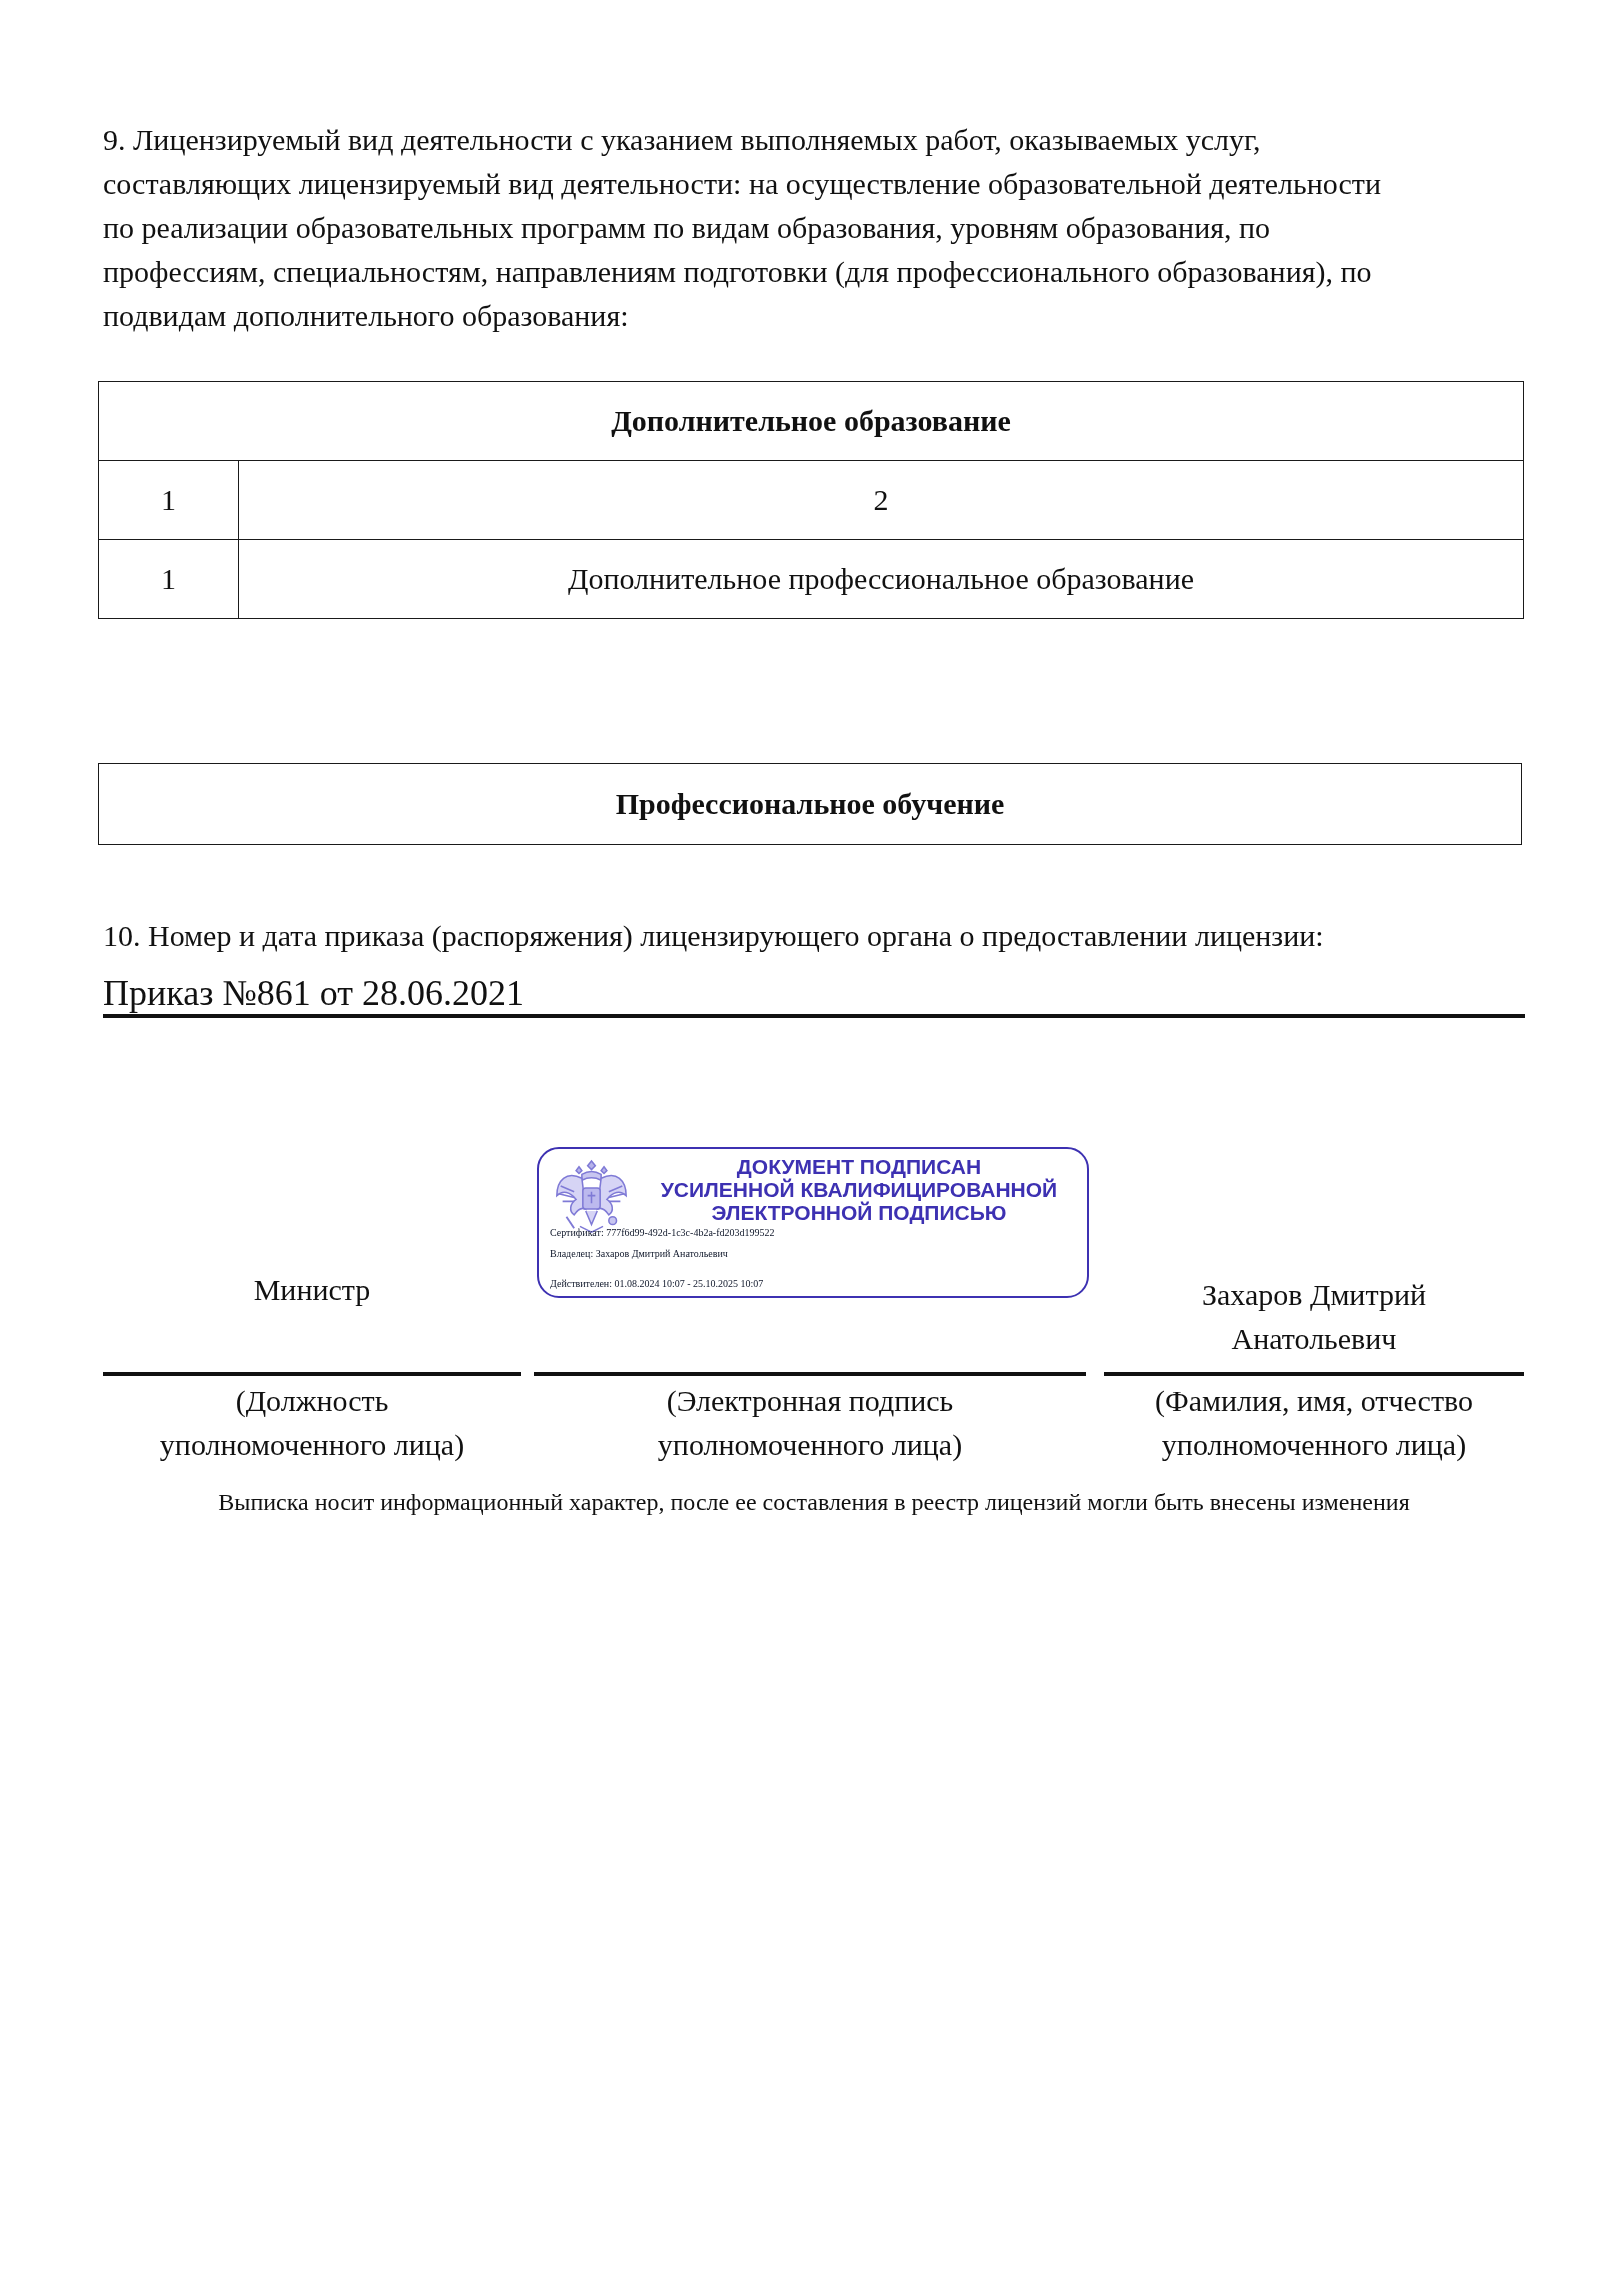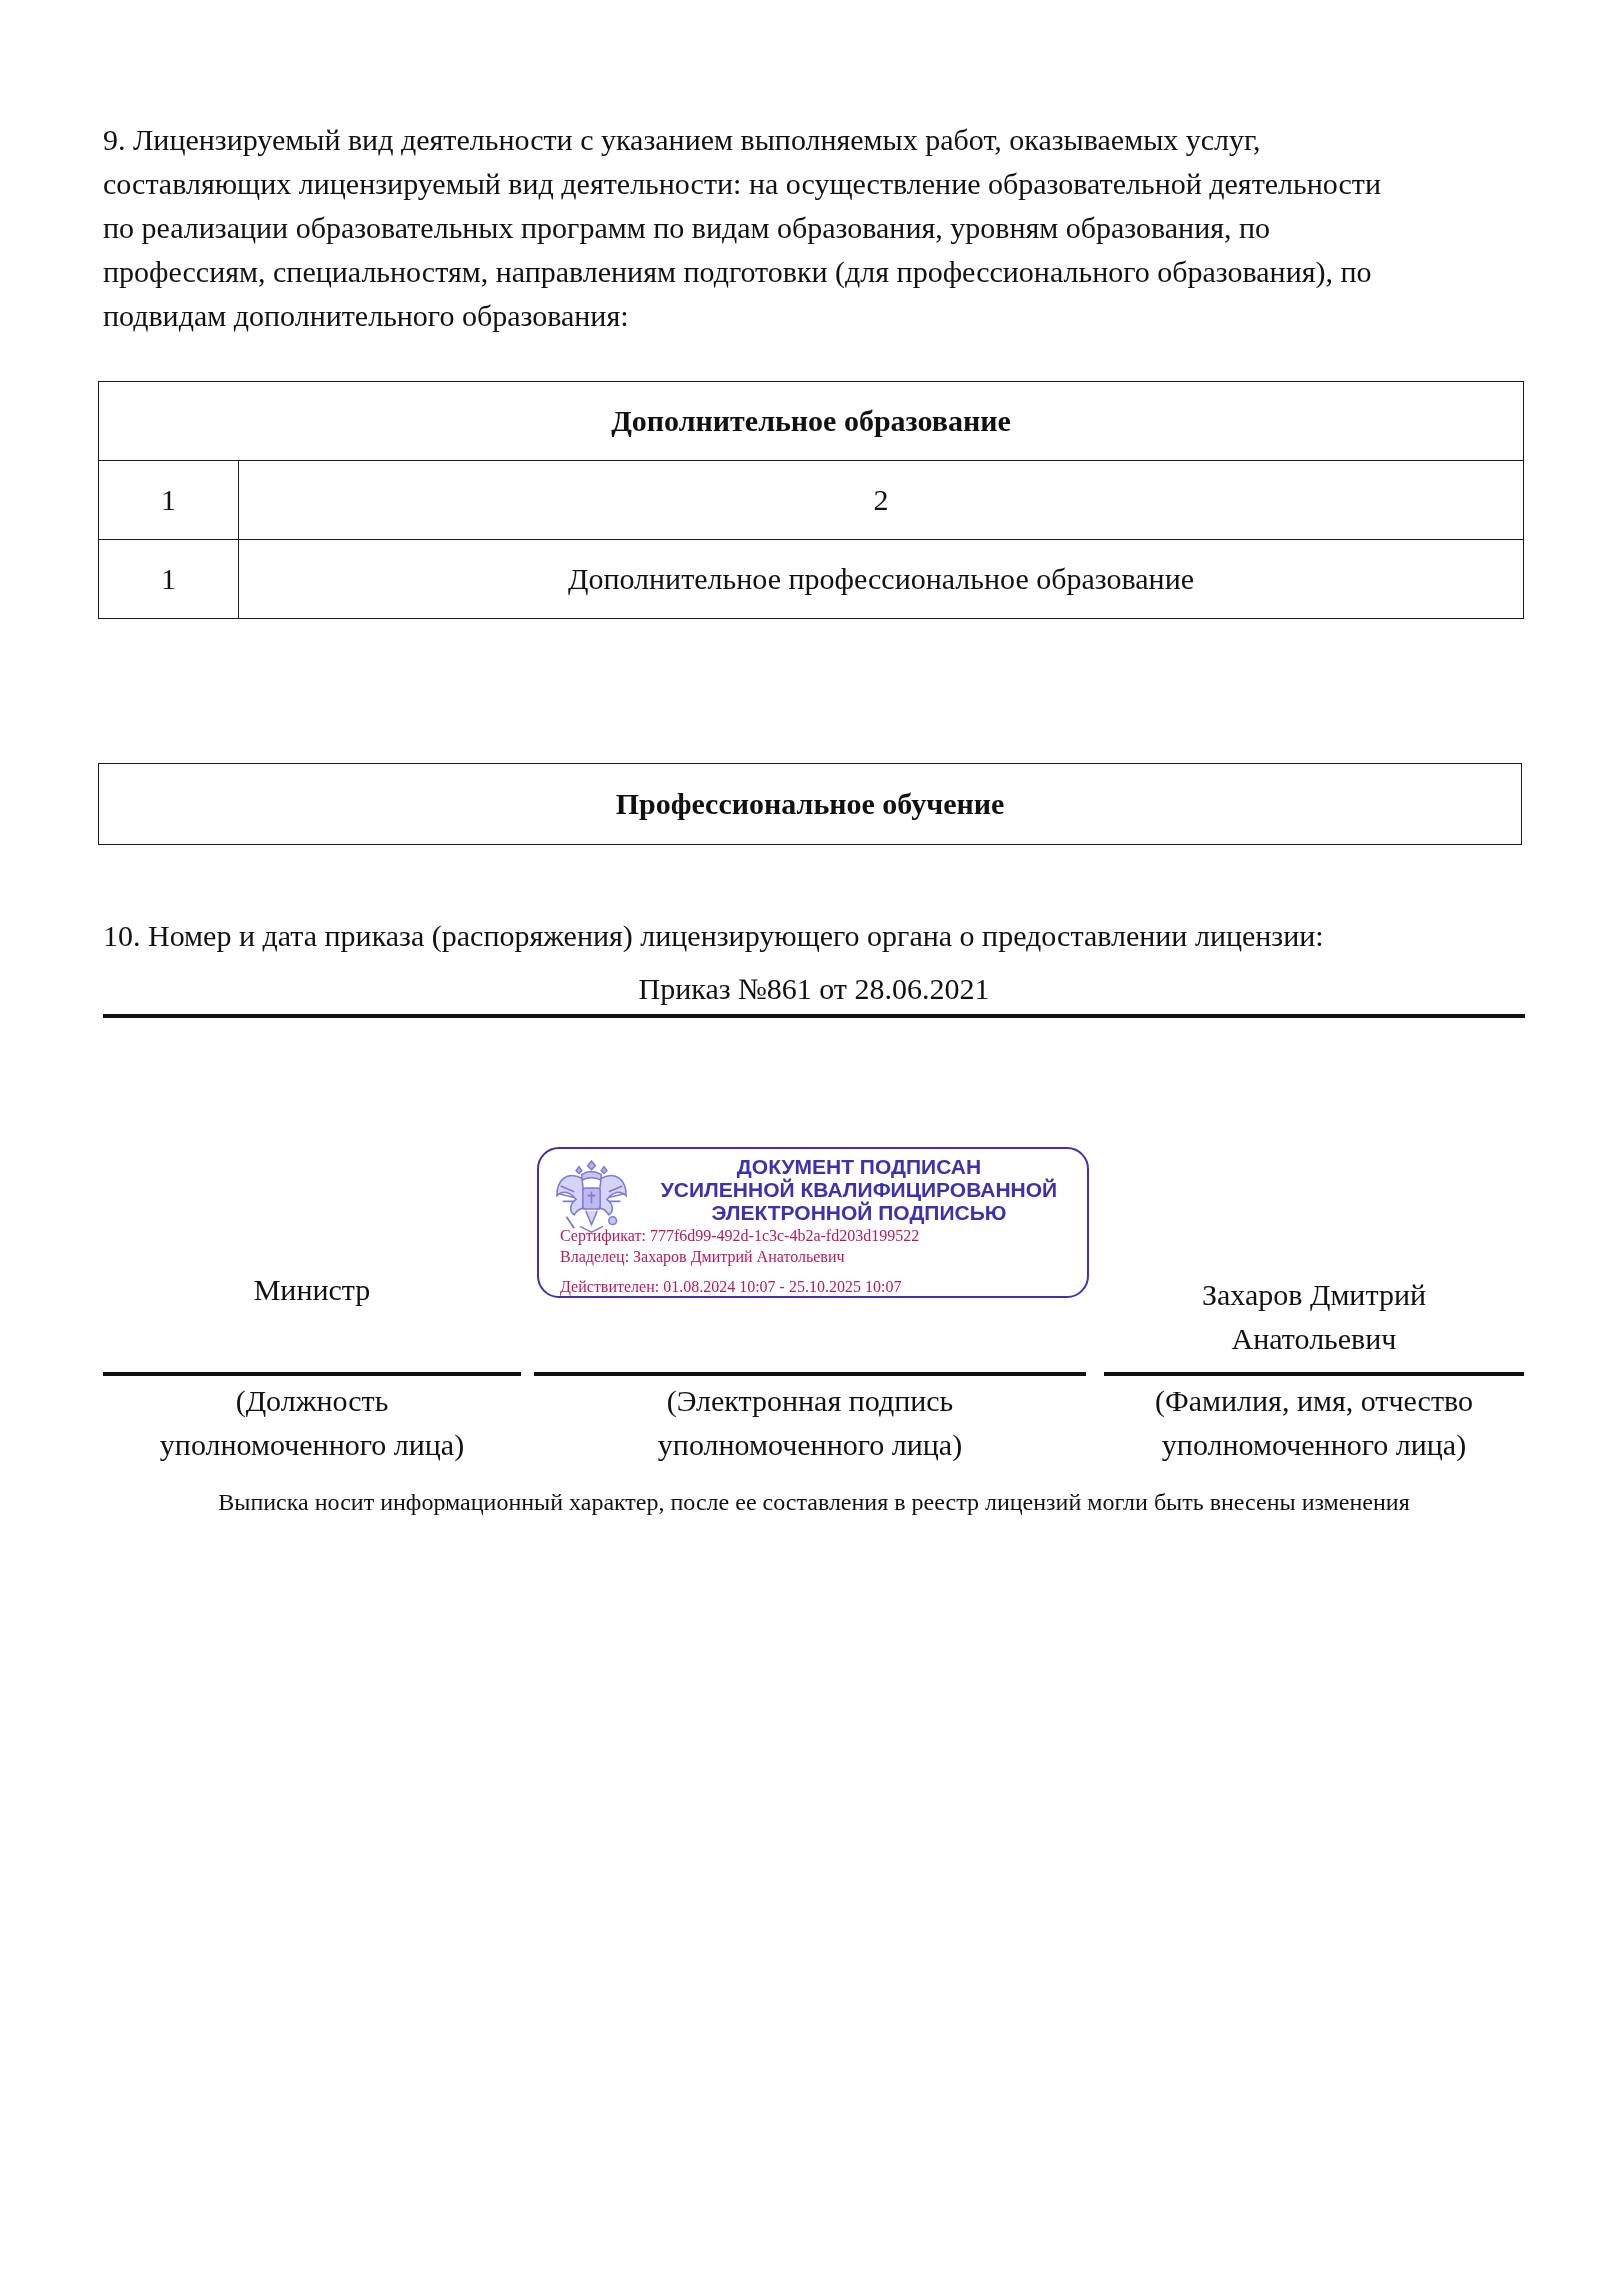--- a/index.html
+++ b/index.html
@@ -12,30 +12,30 @@
   table.t1 { position:absolute; left:98px; top:381px; width:1426px; border-collapse:collapse; }
   table.t1 td { border:1.9px solid #1a1a1a; height:78px; text-align:center; vertical-align:middle;
                 font-size:30px; padding:0; }
   table.t1 td.num { width:139px; }
   .bold { font-weight:bold; }
 
   .box2 { left:98px; top:763px; width:1422px; height:80px; border:1.9px solid #1a1a1a;
           display:flex; align-items:center; justify-content:center; font-size:30px; font-weight:bold; }
 
   .s10 { left:103px; top:919px; font-size:30px; white-space:nowrap; }
-  .order { left:103px; top:972px; width:1422px; text-align:center; font-size:30px; }
+  .order { left:103px; top:972px; width:1422px; font-size:36px; }
   .order-line { left:103px; top:1014px; width:1422px; height:3.9px; background:#111; }
 
   .stamp { left:537px; top:1147px; width:552px; height:151px; border:2.9px solid #3d31b2;
            border-radius:22px; box-sizing:border-box; color:#3d31b2; }
   .stamp .emblem { position:absolute; left:13.5px; top:7.7px; width:77px; height:83px; }
   .stamp .head { position:absolute; left:97px; top:5.8px; width:446px; text-align:center;
                  font-family:"Liberation Sans", "DejaVu Sans", sans-serif; font-weight:bold;
                  font-size:21px; line-height:23px; }
-  .stamp .info { position:absolute; left:21px; font-size:16px; white-space:nowrap; color:#be185d; }
+  .stamp .info { position:absolute; left:11px; font-size:10px; white-space:nowrap; color:#0f172a; }
 
   .sig-text { font-size:30px; text-align:center; }
   .sig-line { height:3.9px; background:#111; top:1372px; }
   .footer { left:103px; top:1489px; width:1422px; text-align:center; font-size:24px; white-space:nowrap; }
 </style>
 </head>
 <body>
 
 <div class="abs para">
   <div>9. Лицензируемый вид деятельности с указанием выполняемых работ, оказываемых услуг,</div>

